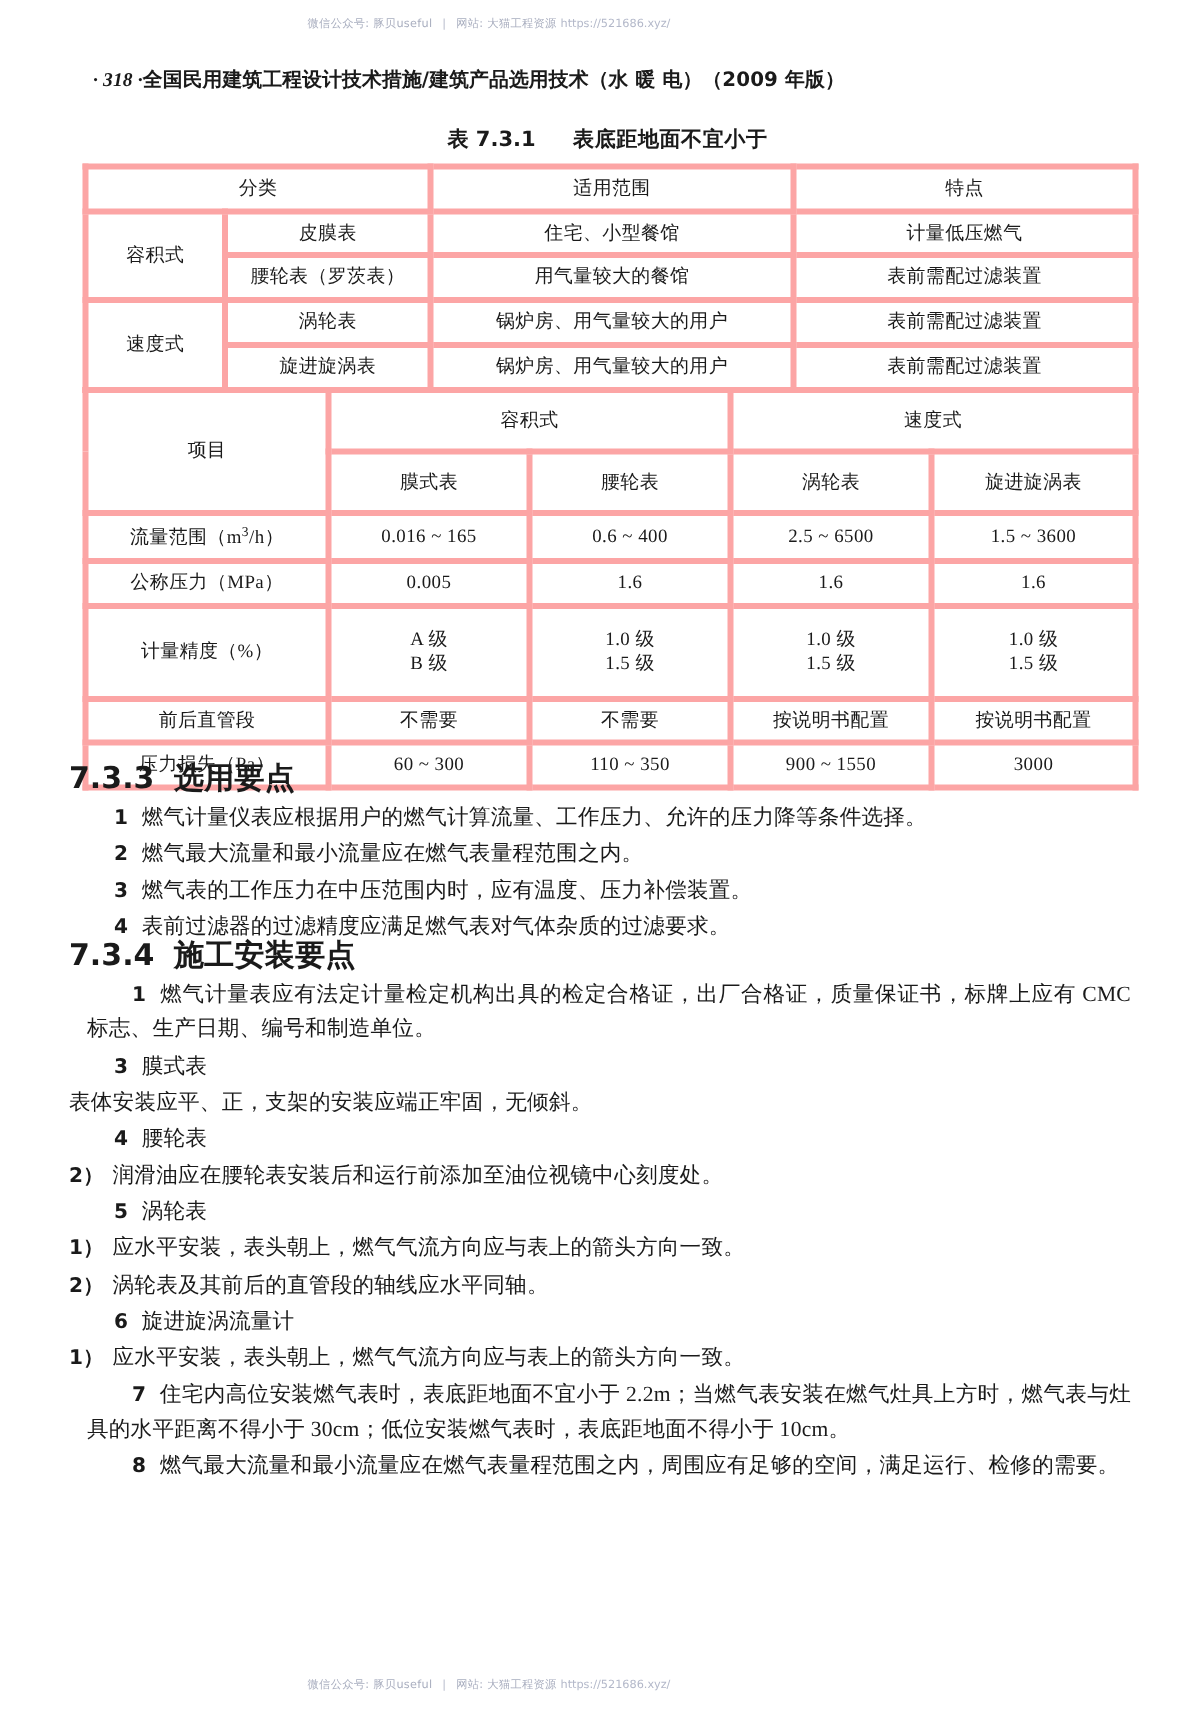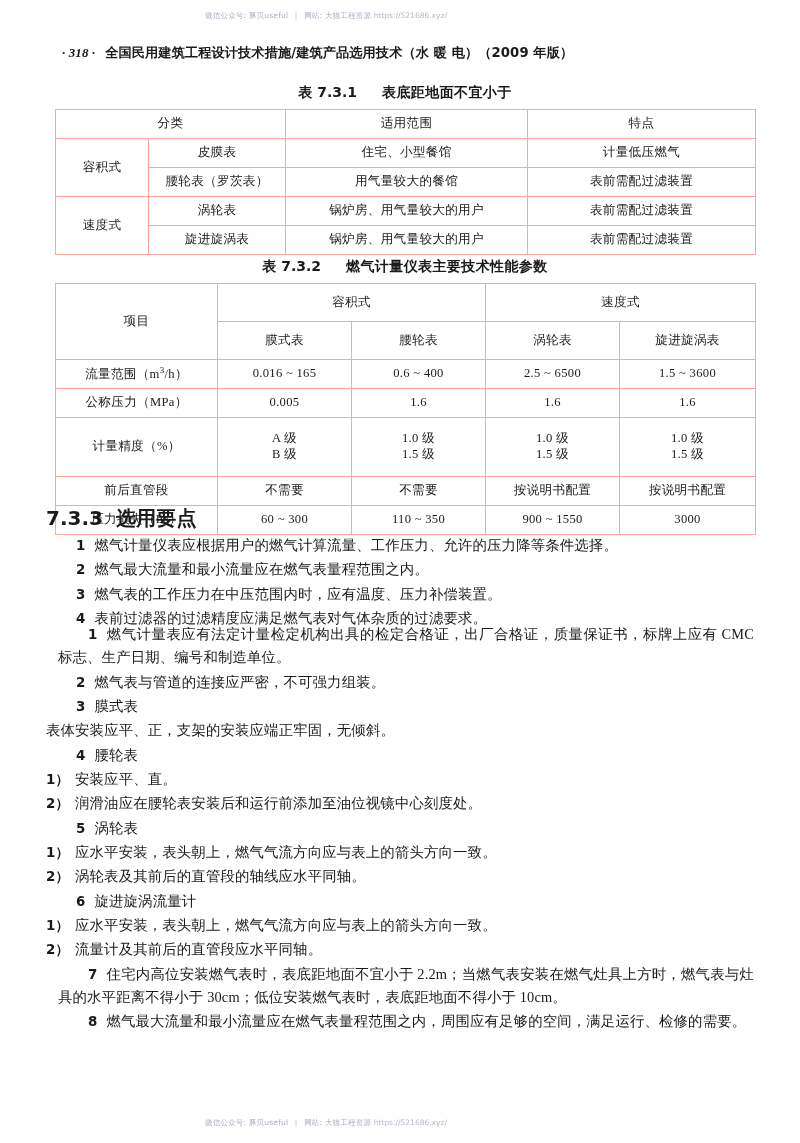--- a/index.html
+++ b/index.html
@@ -44,21 +44,20 @@
     font-weight: bold;
     font-size: 13.2px;
     letter-spacing: .1px;
     white-space: nowrap;
   }
   .page-head .folio {
     font-family: "Liberation Serif", serif;
     font-style: italic;
     font-weight: bold;
     font-size: 13px;
-    margin-right: 10px;
   }
 
   
   .table-wrap { position: absolute; left: 55px; width: 700px; }
   .tbl-caption {
     text-align: center;
     font-family: "DejaVu Sans", "Liberation Sans", sans-serif;
     font-weight: bold;
     font-size: 14px;
     margin-bottom: 7px;
@@ -66,21 +65,21 @@
   }
   .tbl-caption .num { letter-spacing: 0; margin-right: 25px; }
 
   table.doc {
     border-collapse: collapse;
     width: 700px;
     table-layout: fixed;
     font-size: 12.6px;
   }
   table.doc td, table.doc th {
-    border: 1px solid #fca5a5;
+    border: 4px solid #fca5a5;
     text-align: center;
     vertical-align: middle;
     font-weight: normal;
     padding: 5px 3px;
     line-height: 1.25;
     letter-spacing: .3px;
   }
   table.doc.thick { border: 1.6px solid #111; }
   .row-h { height: 29px; }
   .grade-cell { line-height: 1.65; padding: 3px 3px; }
@@ -171,23 +170,20 @@
       <tr class="row-h">
         <td>旋进旋涡表</td>
         <td>锅炉房、用气量较大的用户</td>
         <td>表前需配过滤装置</td>
       </tr>
     </tbody>
   </table>
 </div>
 
 <div class="table-wrap" style="top:258px;">
-  <div class="tbl-caption">
-    <span class="num">表 7.3.2</span><span>燃气计量仪表主要技术性能参数</span>
-  </div>
   <table class="doc thick">
     <colgroup>
       <col style="width:162px">
         <col style="width:134px">
         <col style="width:134px">
         <col style="width:134px">
         <col style="width:136px">
     </colgroup>
     <tbody>
       <tr>
@@ -261,46 +257,46 @@
   <div class="sec-head">
     <span class="sec-num">7.3.3</span><span>选用要点</span>
   </div>
   <p class="para indent"><span class="item-num">1</span><span>燃气计量仪表应根据用户的燃气计算流量、工作压力、允许的压力降等条件选择。</span></p>
   <p class="para indent"><span class="item-num">2</span><span>燃气最大流量和最小流量应在燃气表量程范围之内。</span></p>
   <p class="para indent"><span class="item-num">3</span><span>燃气表的工作压力在中压范围内时，应有温度、压力补偿装置。</span></p>
   <p class="para indent"><span class="item-num">4</span><span>表前过滤器的过滤精度应满足燃气表对气体杂质的过滤要求。</span></p>
 </div>
 
 <div class="body-block" style="top:623px;">
+  <div class="sec-head">
+    <span class="sec-num">7.3.4</span><span>施工安装要点</span>
+  </div>
 
   <p class="para flow"><span class="item-num">1</span><span>燃气计量表应有法定计量检定机构出具的检定合格证，出厂合格证，质量保证书，标牌上应有 CMC 标志、生产日期、编号和制造单位。</span></p>
 
-  <p class="para indent"><span class="item-num">2</span><span>燃气表与管道的连接应严密，不可强力组装。</span></p>
 
   <p class="para indent"><span class="item-num">3</span><span>膜式表</span></p>
 
   <p class="para hang"><span>表体安装应平、正，支架的安装应端正牢固，无倾斜。</span></p>
 
   <p class="para indent"><span class="item-num">4</span><span>腰轮表</span></p>
 
-  <p class="para hang"><span class="item-num paren">1）</span><span>安装应平、直。</span></p>
 
   <p class="para hang"><span class="item-num paren">2）</span><span>润滑油应在腰轮表安装后和运行前添加至油位视镜中心刻度处。</span></p>
 
   <p class="para indent"><span class="item-num">5</span><span>涡轮表</span></p>
 
   <p class="para hang"><span class="item-num paren">1）</span><span>应水平安装，表头朝上，燃气气流方向应与表上的箭头方向一致。</span></p>
 
   <p class="para hang"><span class="item-num paren">2）</span><span>涡轮表及其前后的直管段的轴线应水平同轴。</span></p>
 
   <p class="para indent"><span class="item-num">6</span><span>旋进旋涡流量计</span></p>
 
   <p class="para hang"><span class="item-num paren">1）</span><span>应水平安装，表头朝上，燃气气流方向应与表上的箭头方向一致。</span></p>
 
-  <p class="para hang"><span class="item-num paren">2）</span><span>流量计及其前后的直管段应水平同轴。</span></p>
 
   <p class="para flow"><span class="item-num">7</span><span>住宅内高位安装燃气表时，表底距地面不宜小于 2.2m；当燃气表安装在燃气灶具上方时，燃气表与灶具的水平距离不得小于 30cm；低位安装燃气表时，表底距地面不得小于 10cm。</span></p>
 
   <p class="para flow"><span class="item-num">8</span><span>燃气最大流量和最小流量应在燃气表量程范围之内，周围应有足够的空间，满足运行、检修的需要。</span></p>
 </div>
 
 <div class="watermark" id="wm-bottom">
   <span>微信公众号:</span>
   <span>豚贝useful</span>
   <span class="sep">|</span>

